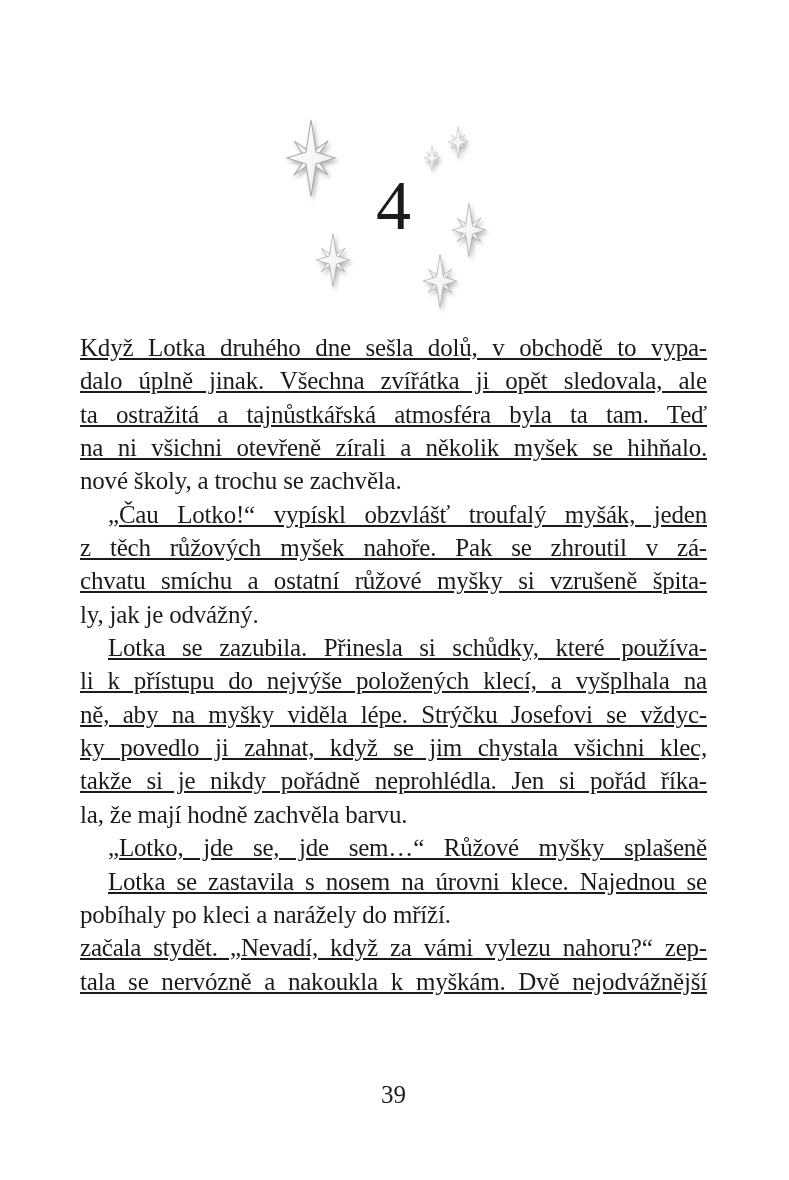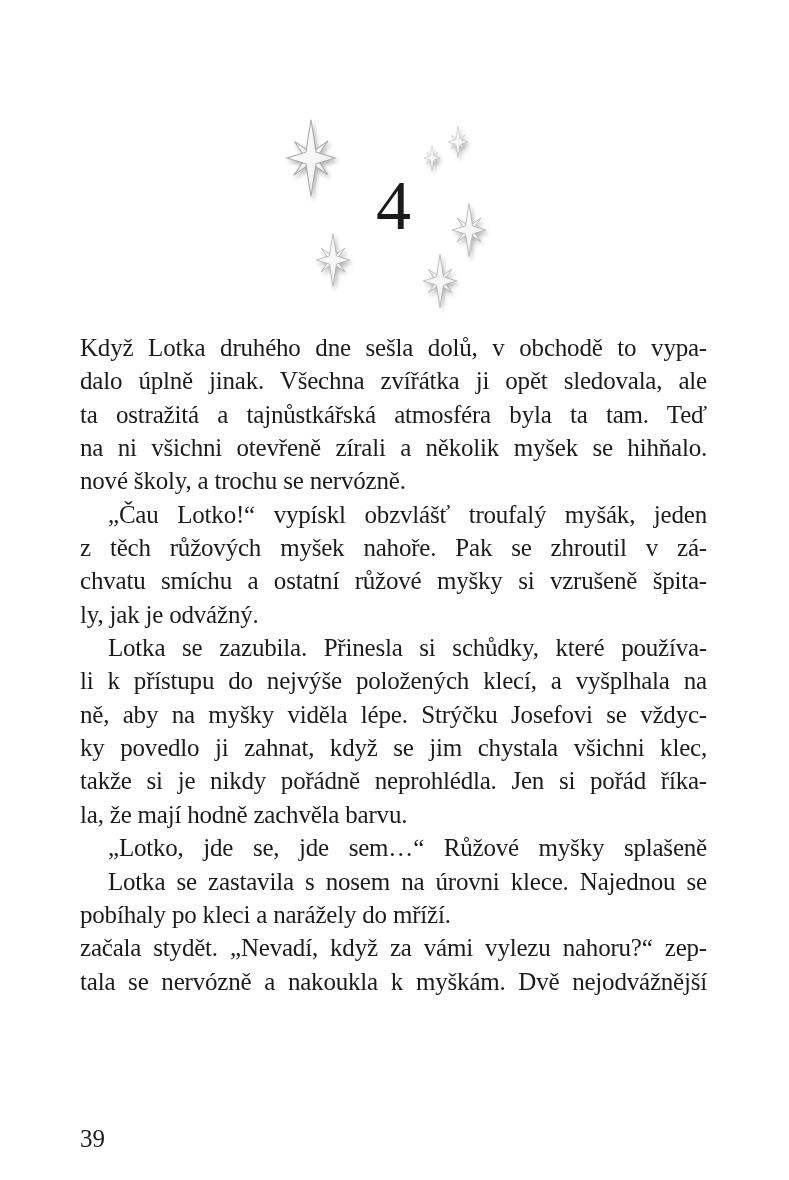--- a/index.html
+++ b/index.html
@@ -50,30 +50,32 @@
     line-height: 33.35px;
     letter-spacing: -0.2px;
   }
   .line {
     text-align: left;
     white-space: normal;
   }
   .line.just {
     text-align: justify;
     text-align-last: justify;
+    text-decoration: underline;
   }
   .line.indent {
     text-indent: 28px;
   }
   
   .page-number {
     position: absolute;
     left: 80px;
-    top: 1124px;
+    top: 1080px;
     width: 627px;
+    text-align: center;
     font-size: 25px;
     line-height: 30px;
   }
   .svg-defs {
     position: absolute;
     width: 0;
     height: 0;
   }
 </style>
 </head>
@@ -117,21 +119,21 @@
         </svg>
       </div>
     <div class="chapter-number">4</div>
   </div>
 
   <div class="body-text" id="body-text">
       <div class="line just">Když Lotka druhého dne sešla dolů, v obchodě to vypa-</div>
       <div class="line just">dalo úplně jinak. Všechna zvířátka ji opět sledovala, ale</div>
       <div class="line just">ta ostražitá a tajnůstkářská atmosféra byla ta tam. Teď</div>
       <div class="line just">na ni všichni otevřeně zírali a několik myšek se hihňalo.</div>
-      <div class="line">nové školy, a trochu se nervózně.</div>
+      <div class="line">nové školy, a trochu se zachvěla.</div>
       <div class="line just indent">„Čau Lotko!“ vypískl obzvlášť troufalý myšák, jeden</div>
       <div class="line just">z těch růžových myšek nahoře. Pak se zhroutil v zá-</div>
       <div class="line just">chvatu smíchu a ostatní růžové myšky si vzrušeně špita-</div>
       <div class="line">ly, jak je odvážný.</div>
       <div class="line just indent">Lotka se zazubila. Přinesla si schůdky, které používa-</div>
       <div class="line just">li k přístupu do nejvýše položených klecí, a vyšplhala na</div>
       <div class="line just">ně, aby na myšky viděla lépe. Strýčku Josefovi se vždyc-</div>
       <div class="line just">ky povedlo ji zahnat, když se jim chystala všichni klec,</div>
       <div class="line just">takže si je nikdy pořádně neprohlédla. Jen si pořád říka-</div>
       <div class="line">la, že mají hodně zachvěla barvu.</div>

